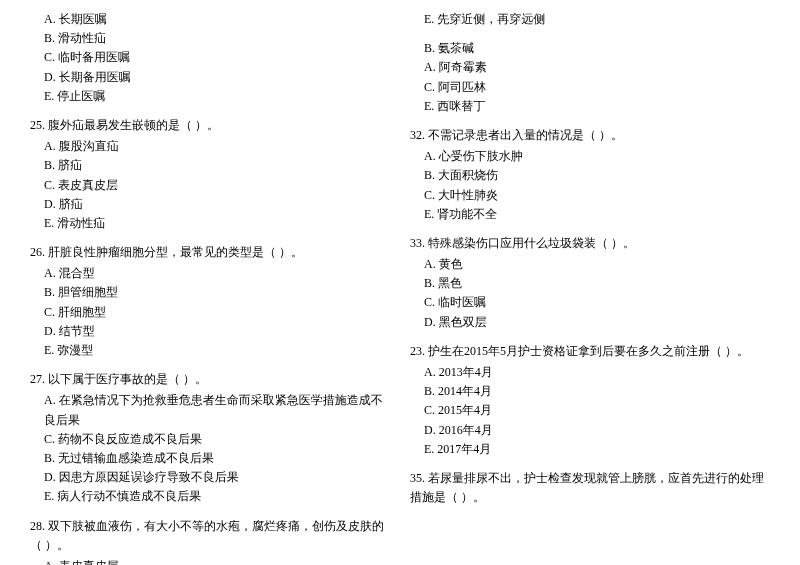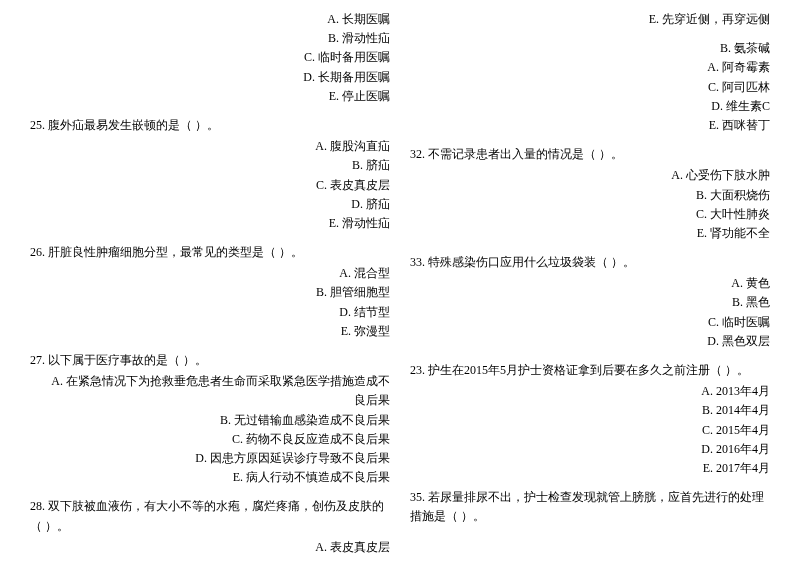--- a/index.html
+++ b/index.html
@@ -33,21 +33,20 @@
     .question-block {
       margin-bottom: 6px;
     }
     .question-title {
       line-height: 1.6;
       margin-bottom: 2px;
     }
     .option {
       padding-left: 14px;
       line-height: 1.6;
-      text-align: right;
     }
   </style>
 </head>
 <body>
 
 <div class="page-container">
   <div class="content-columns">
 
     <div class="column" id="left-col">
         <div class="question-block">
@@ -62,46 +61,46 @@
           <div class="option">A. 腹股沟直疝</div>
           <div class="option">B. 脐疝</div>
           <div class="option">C. 表皮真皮层</div>
           <div class="option">D. 脐疝</div>
           <div class="option">E. 滑动性疝</div>
         </div>
         <div class="question-block">
           <div class="question-title">26. 肝脏良性肿瘤细胞分型，最常见的类型是（    ）。</div>
           <div class="option">A. 混合型</div>
           <div class="option">B. 胆管细胞型</div>
+          <div class="option">C. 肝细胞型</div>
           <div class="option">D. 结节型</div>
           <div class="option">E. 弥漫型</div>
         </div>
         <div class="question-block">
           <div class="question-title">27. 以下属于医疗事故的是（    ）。</div>
           <div class="option">A. 在紧急情况下为抢救垂危患者生命而采取紧急医学措施造成不良后果</div>
+          <div class="option">C. 药物不良反应造成不良后果</div>
           <div class="option">B. 无过错输血感染造成不良后果</div>
-          <div class="option">C. 药物不良反应造成不良后果</div>
           <div class="option">D. 因患方原因延误诊疗导致不良后果</div>
           <div class="option">E. 病人行动不慎造成不良后果</div>
         </div>
         <div class="question-block">
           <div class="question-title">28. 双下肢被血液伤，有大小不等的水疱，腐烂疼痛，创伤及皮肤的（    ）。</div>
           <div class="option">A. 表皮真皮层</div>
         </div>
       </div>
 
     <div class="column" id="right-col">
         <div class="question-block">
           <div class="option">E. 先穿近侧，再穿远侧</div>
         </div>
         <div class="question-block">
           <div class="option">B. 氨茶碱</div>
           <div class="option">A. 阿奇霉素</div>
           <div class="option">C. 阿司匹林</div>
-          <div class="option">D. 维生素C</div>
           <div class="option">E. 西咪替丁</div>
         </div>
         <div class="question-block">
           <div class="question-title">32. 不需记录患者出入量的情况是（    ）。</div>
           <div class="option">A. 心受伤下肢水肿</div>
           <div class="option">B. 大面积烧伤</div>
           <div class="option">C. 大叶性肺炎</div>
           <div class="option">E. 肾功能不全</div>
         </div>
         <div class="question-block">

